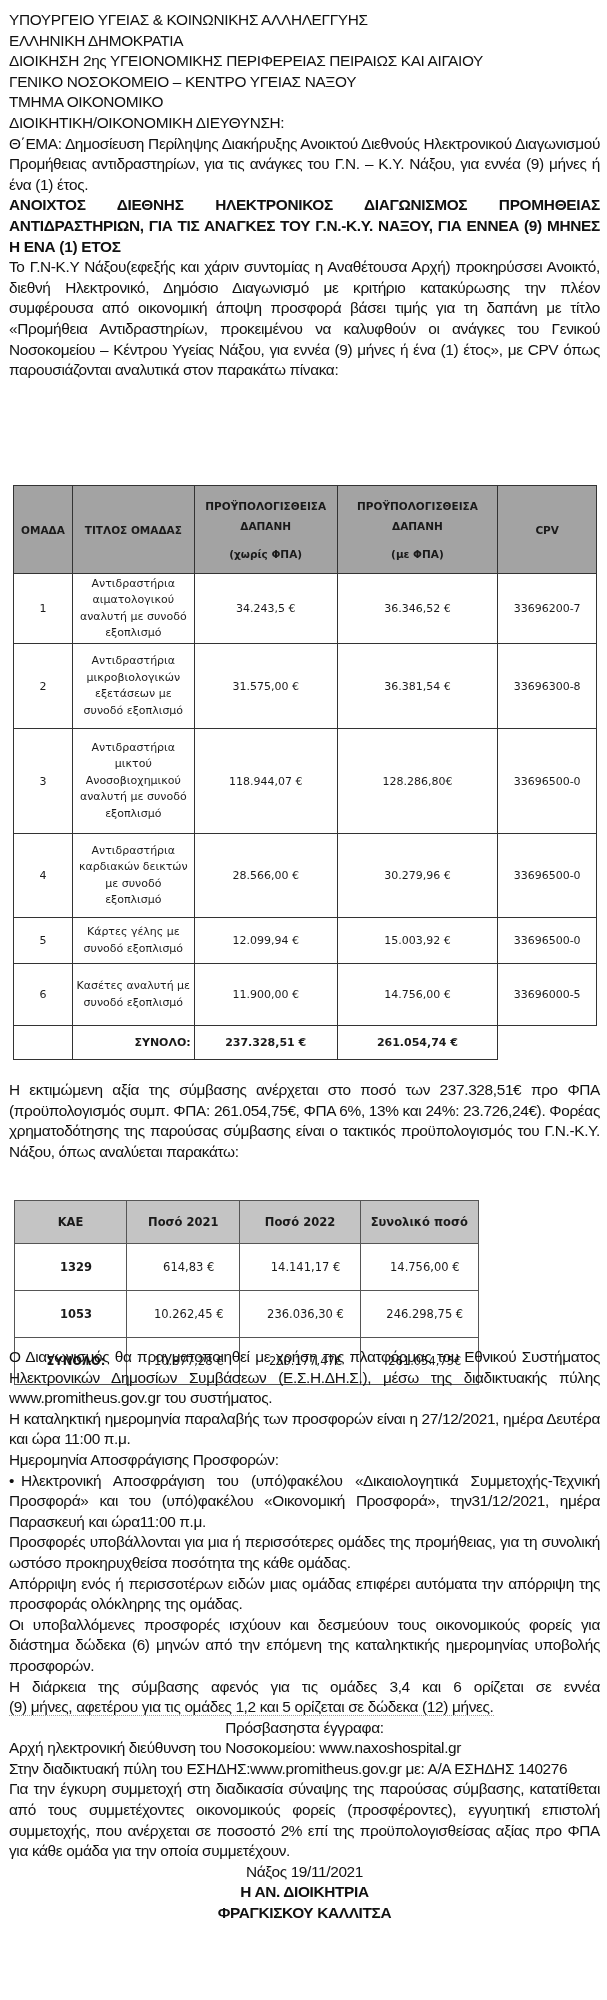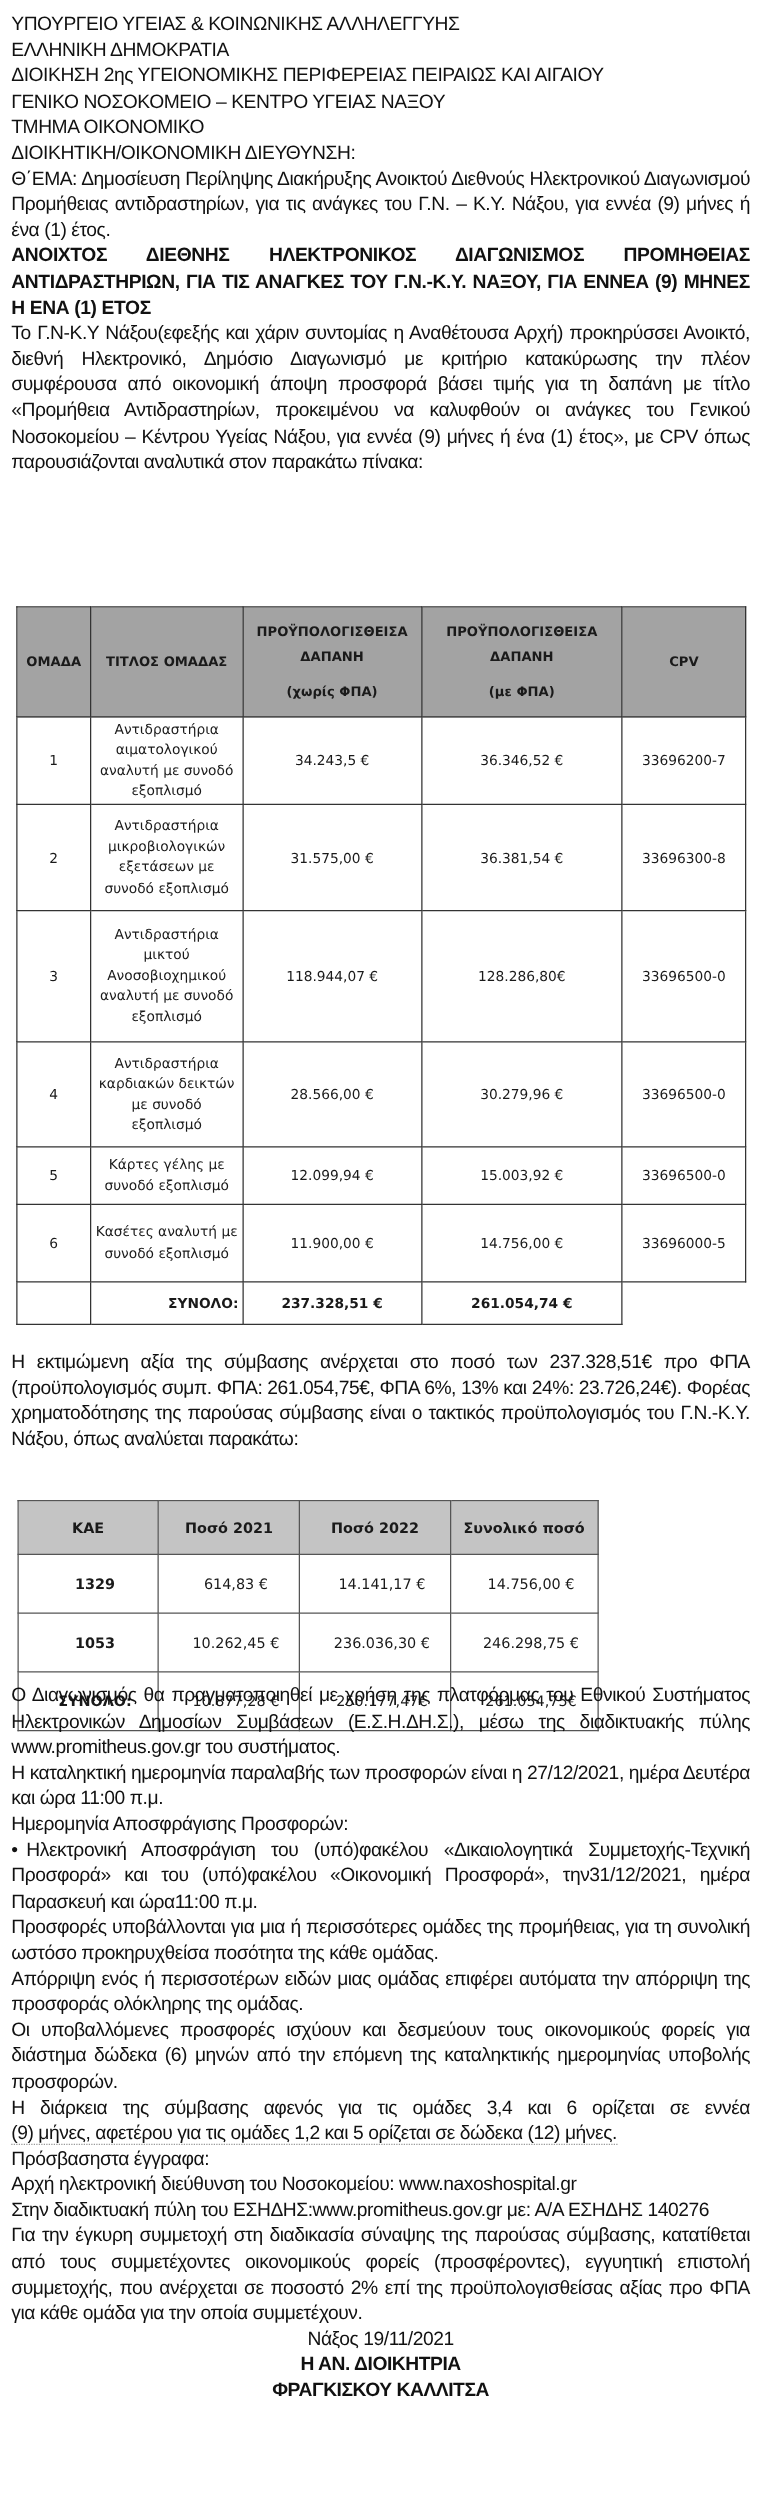--- a/index.html
+++ b/index.html
@@ -178,21 +178,21 @@
 <div style="position:absolute; left:9px; top:1347px; width:591px;">
   <p class="par">Ο Διαγωνισμός θα πραγματοποιηθεί με χρήση της πλατφόρμας του Εθνικού Συστήματος Ηλεκτρονικών Δημοσίων Συμβάσεων (Ε.Σ.Η.ΔΗ.Σ.), μέσω της διαδικτυακής πύλης www.promitheus.gov.gr του συστήματος.</p>
   <p class="par">Η καταληκτική ημερομηνία παραλαβής των προσφορών είναι η 27/12/2021, ημέρα Δευτέρα και ώρα 11:00 π.μ.</p>
   <p class="par">Ημερομηνία Αποσφράγισης Προσφορών:</p>
   <p class="par"><span class="bullet">•</span><span>Ηλεκτρονική Αποσφράγιση του (υπό)φακέλου «Δικαιολογητικά Συμμετοχής-Τεχνική Προσφορά» και του (υπό)φακέλου «Οικονομική Προσφορά», την31/12/2021, ημέρα Παρασκευή και ώρα11:00 π.μ.</span></p>
   <p class="par">Προσφορές υποβάλλονται για μια ή περισσότερες ομάδες της προμήθειας, για τη συνολική ωστόσο προκηρυχθείσα ποσότητα της κάθε ομάδας.</p>
   <p class="par">Απόρριψη ενός ή περισσοτέρων ειδών μιας ομάδας επιφέρει αυτόματα την απόρριψη της προσφοράς ολόκληρης της ομάδας.</p>
   <p class="par">Οι υποβαλλόμενες προσφορές ισχύουν και δεσμεύουν τους οικονομικούς φορείς για διάστημα δώδεκα (6) μηνών από την επόμενη της καταληκτικής ημερομηνίας υποβολής προσφορών.</p>
   <p class="par" style="text-align-last:justify">Η διάρκεια της σύμβασης αφενός για τις ομάδες 3,4 και 6 ορίζεται σε εννέα</p>
   <p class="par"><span class="dotted">(9) μήνες, αφετέρου για τις ομάδες 1,2 και 5 ορίζεται σε  δώδεκα (12) μήνες.</span></p>
-  <p class="par" style="display:flex;justify-content:flex-start;">
+  <p class="par" style="display:flex;justify-content:center;">
     <span>Πρόσβαση</span>
     <span>στα έγγραφα:</span>
   </p>
   <p class="par">Αρχή ηλεκτρονική διεύθυνση του Νοσοκομείου: www.naxoshospital.gr</p>
   <p class="par">Στην διαδικτυακή πύλη του ΕΣΗΔΗΣ:www.promitheus.gov.gr με: Α/Α ΕΣΗΔΗΣ 140276</p>
   <p class="par">Για την έγκυρη συμμετοχή στη διαδικασία σύναψης της παρούσας σύμβασης, κατατίθεται από τους συμμετέχοντες οικονομικούς φορείς (προσφέροντες), εγγυητική επιστολή συμμετοχής, που ανέρχεται σε ποσοστό 2% επί της προϋπολογισθείσας αξίας προ ΦΠΑ για κάθε ομάδα για την οποία συμμετέχουν.</p>
   <p class="par" style="text-align:center;text-align-last:center;">Νάξος 19/11/2021</p>
   <p class="par bold" style="text-align:right;text-align-last:center;">Η  ΑΝ. ΔΙΟΙΚΗΤΡΙΑ</p>
   <p class="par bold" style="text-align:center;text-align-last:center;">ΦΡΑΓΚΙΣΚΟΥ ΚΑΛΛΙΤΣΑ</p>
 </div>

